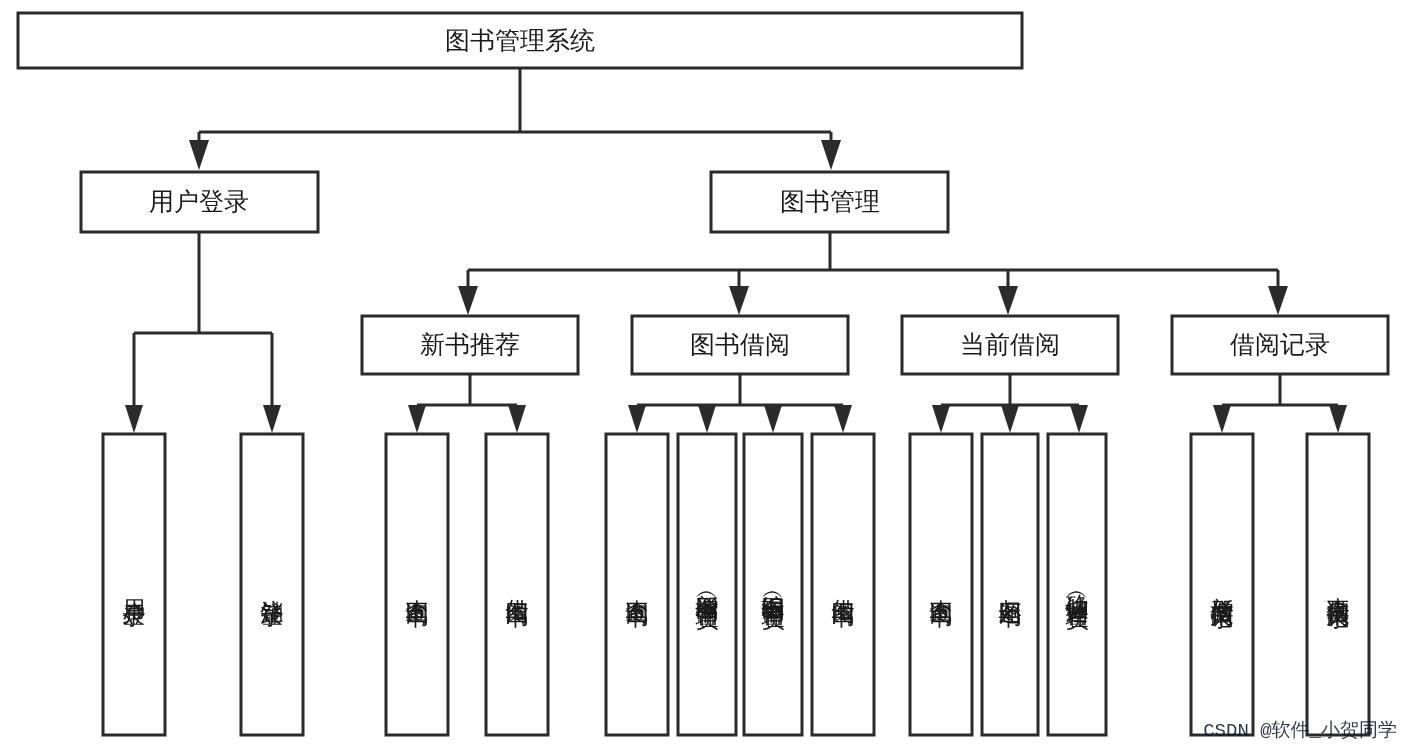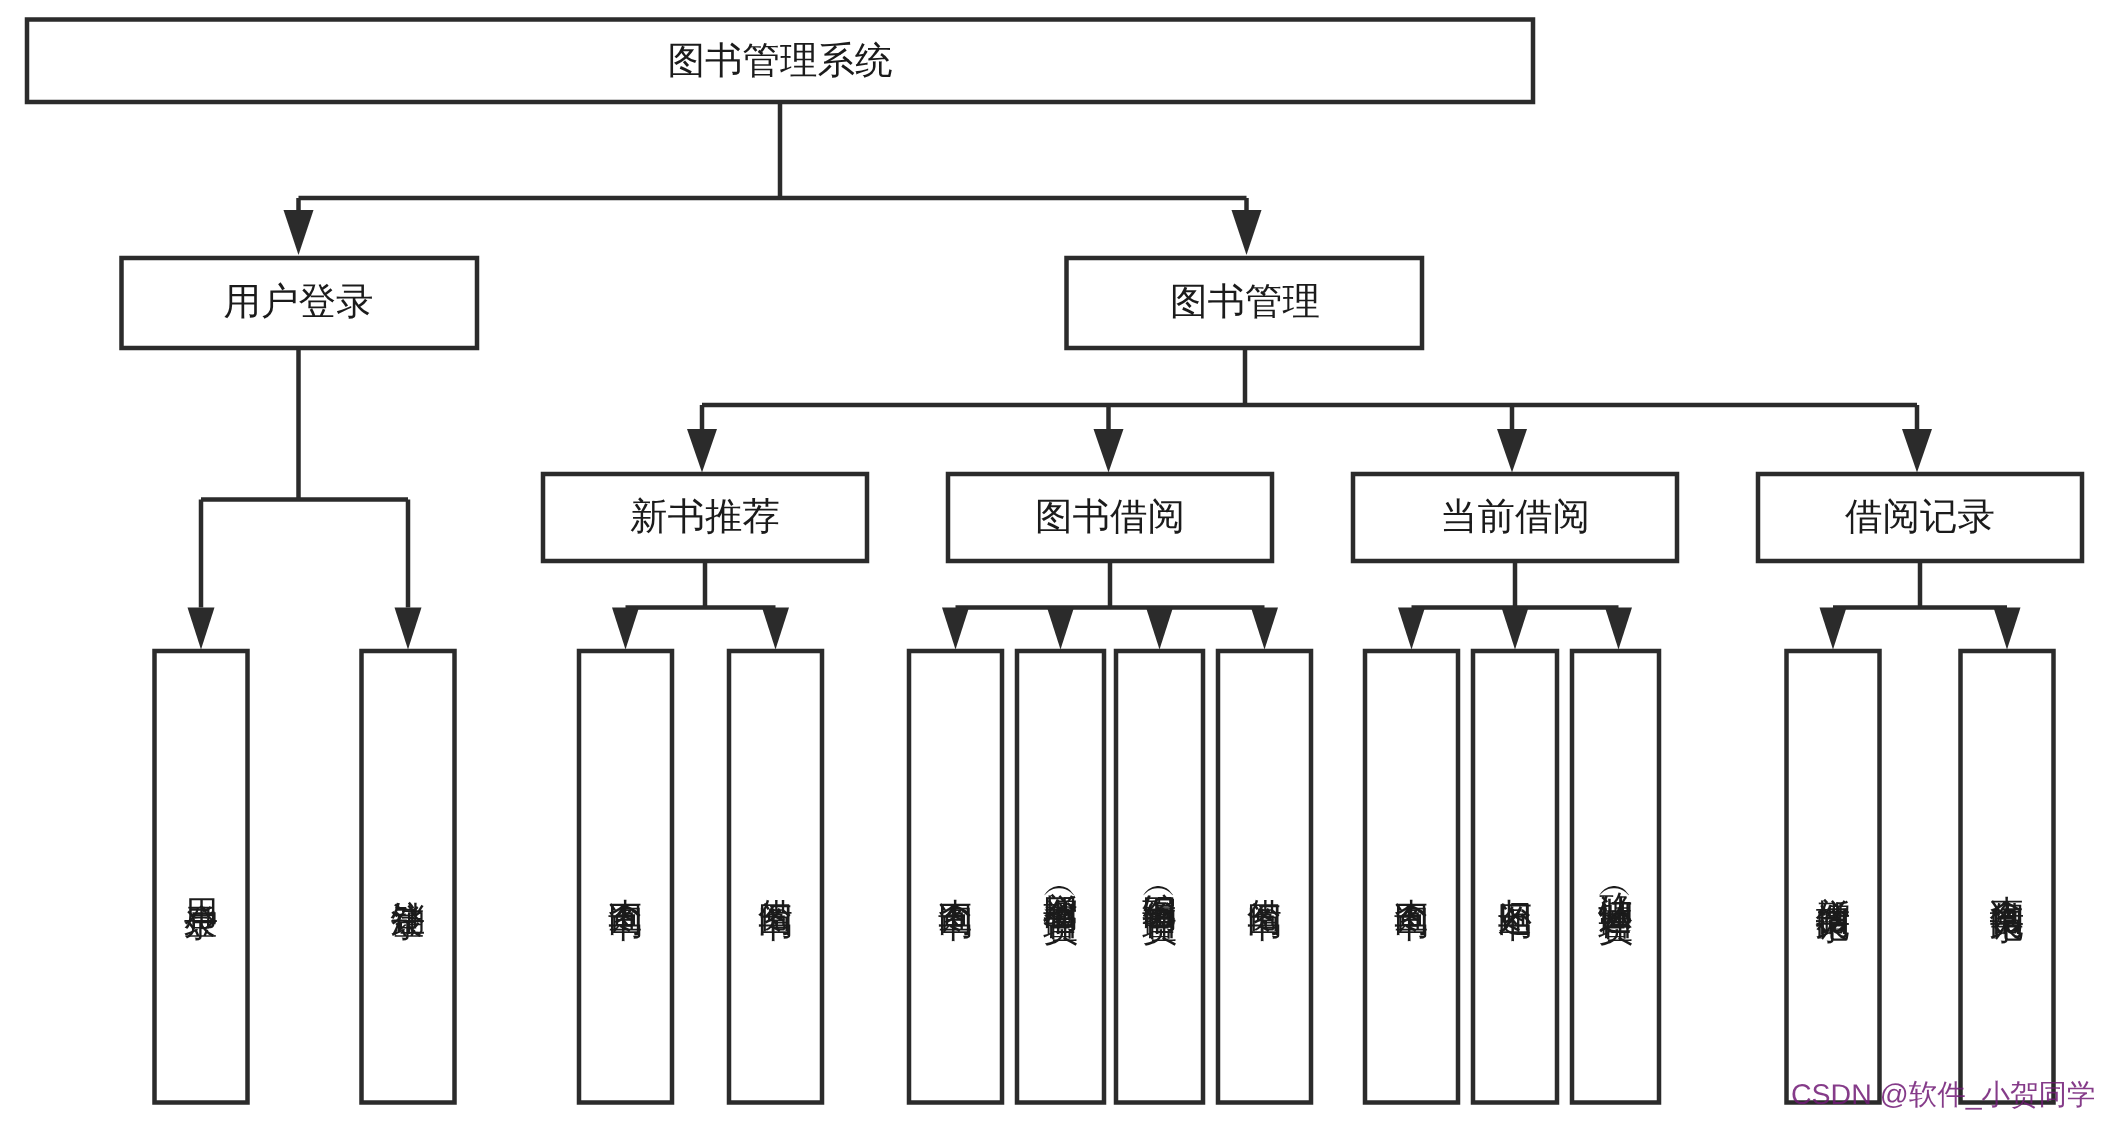--- a/index.html
+++ b/index.html
@@ -62,23 +62,23 @@
     align-items: center;
     justify-content: center;
     text-align: center;
     white-space: nowrap;
     pointer-events: none;
   }
   #watermark {
     position: absolute;
     right: 8px;
     bottom: 4px;
-    font-family: Liberation Sans, sans-serif;
+    font-family: Liberation Mono, monospace;
     font-size: 19px;
-    color: #701a75;
+    color: #0f172a;
     opacity: 0.85;
     white-space: nowrap;
     user-select: none;
   }
 </style>
 </head>
 <body>
 
 <div id="diagram-root">
 

